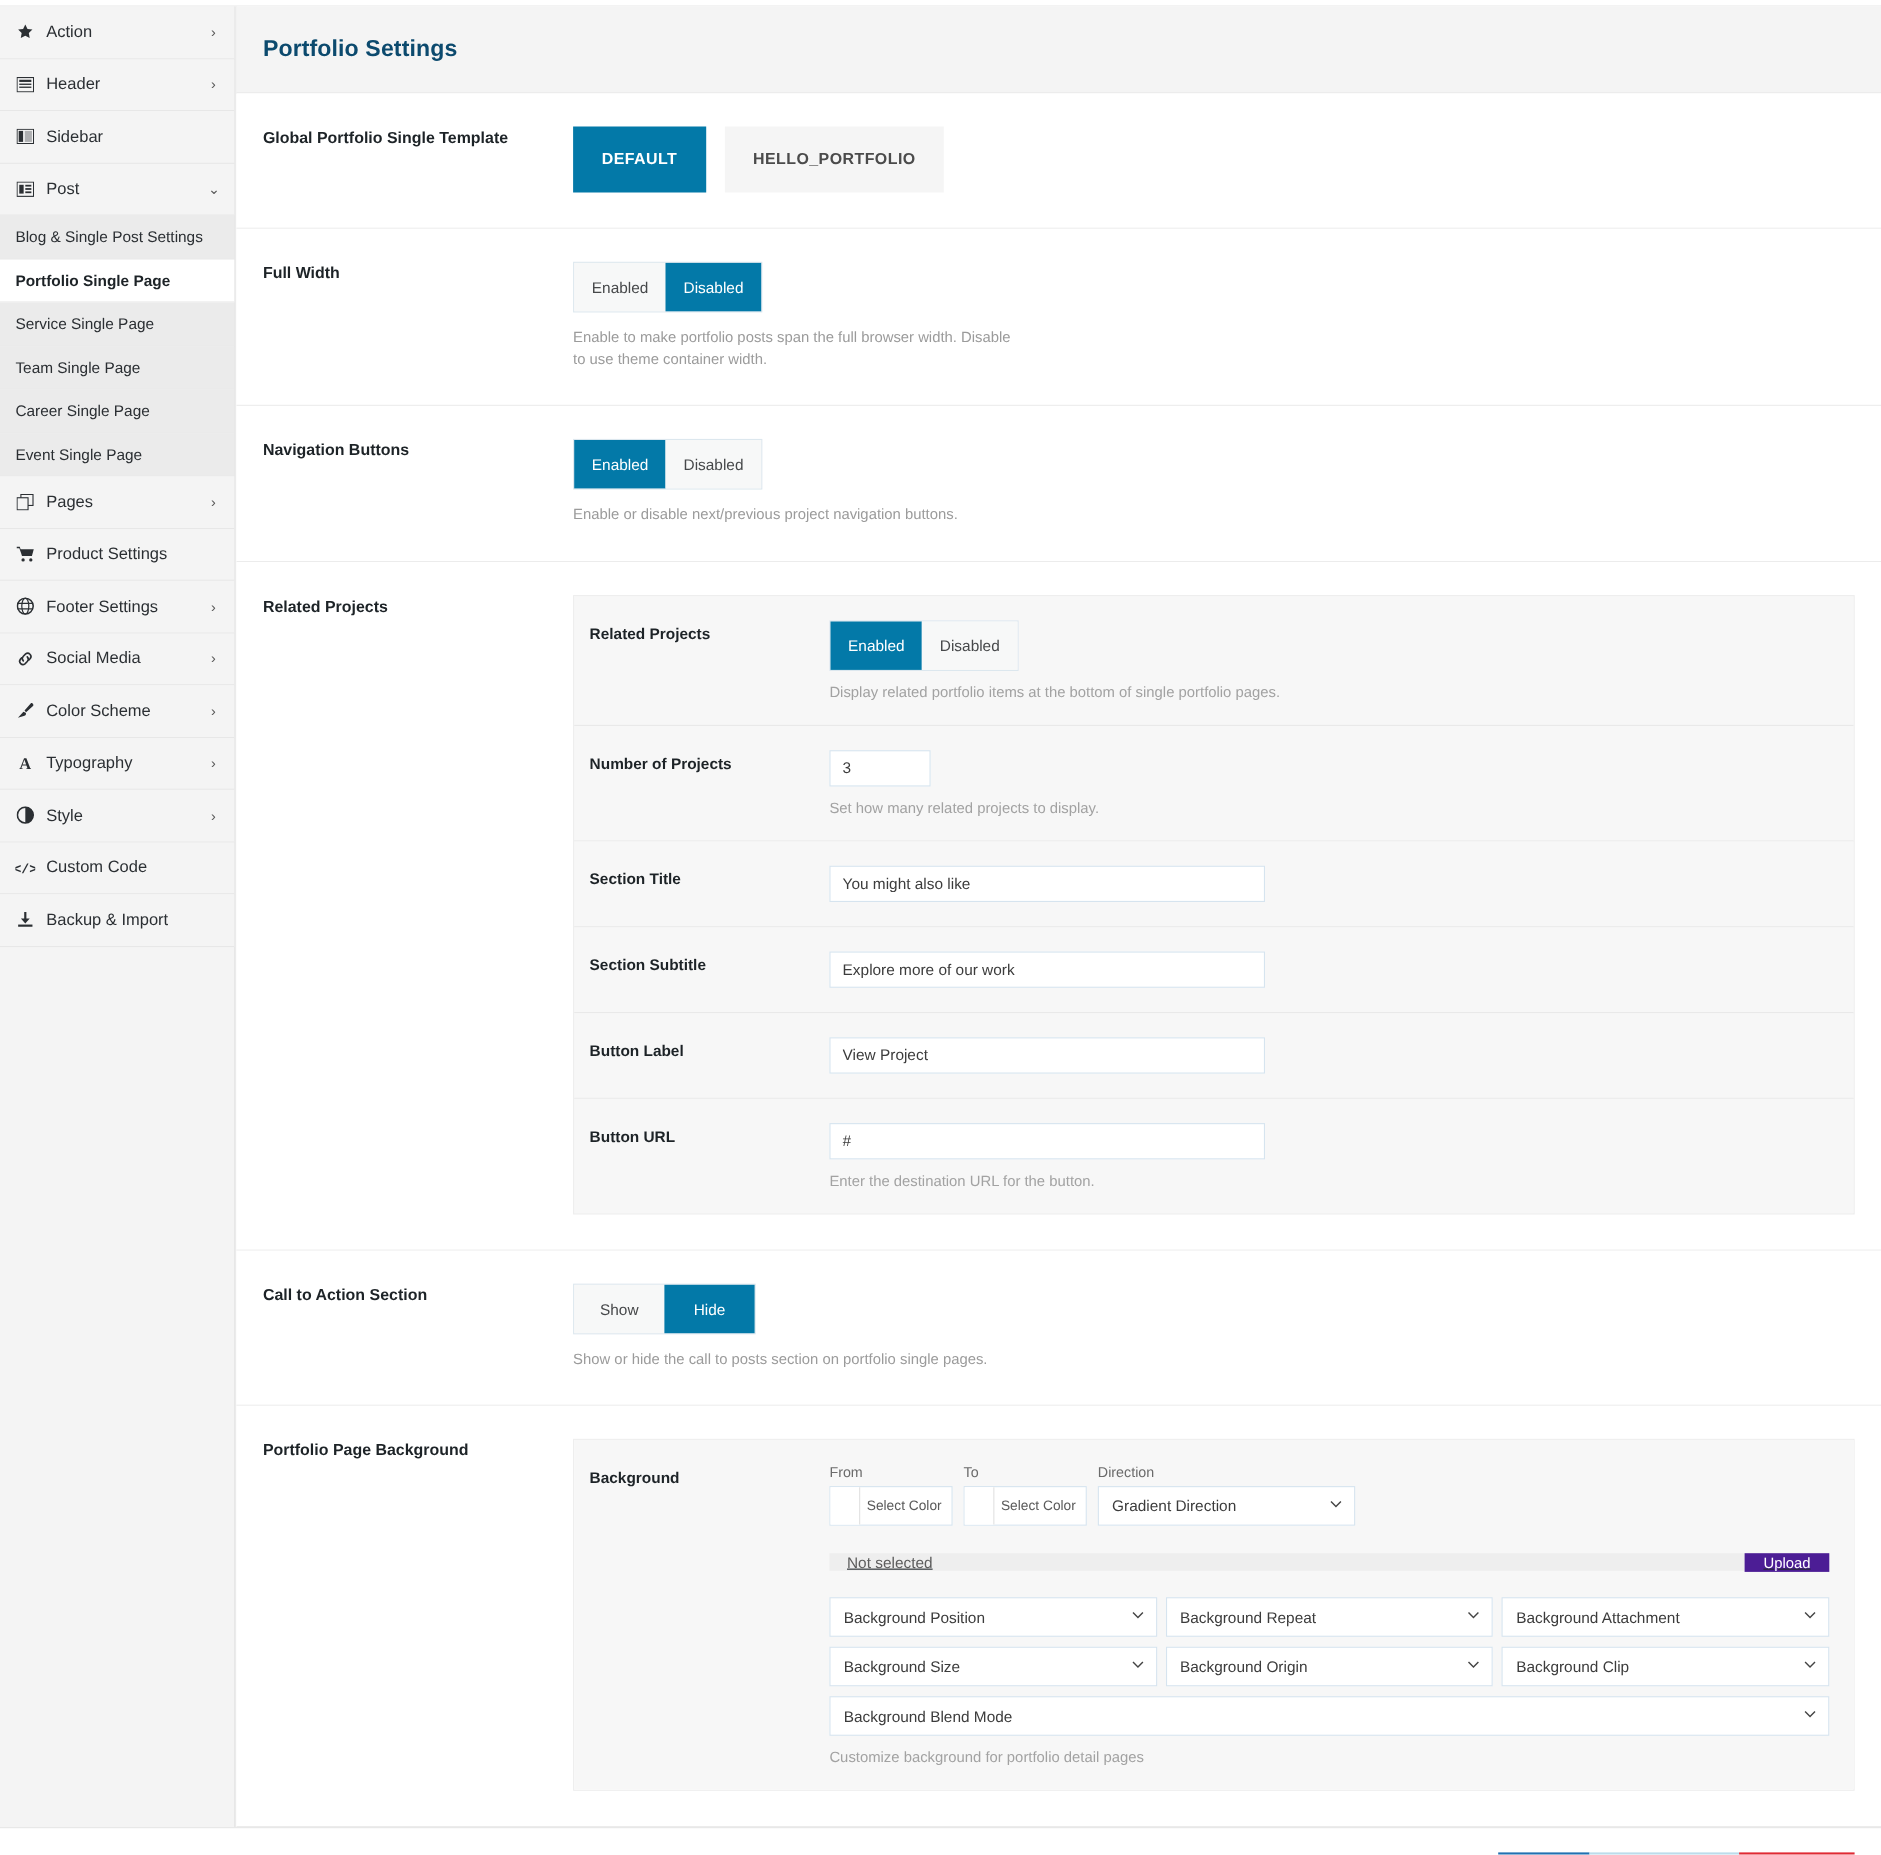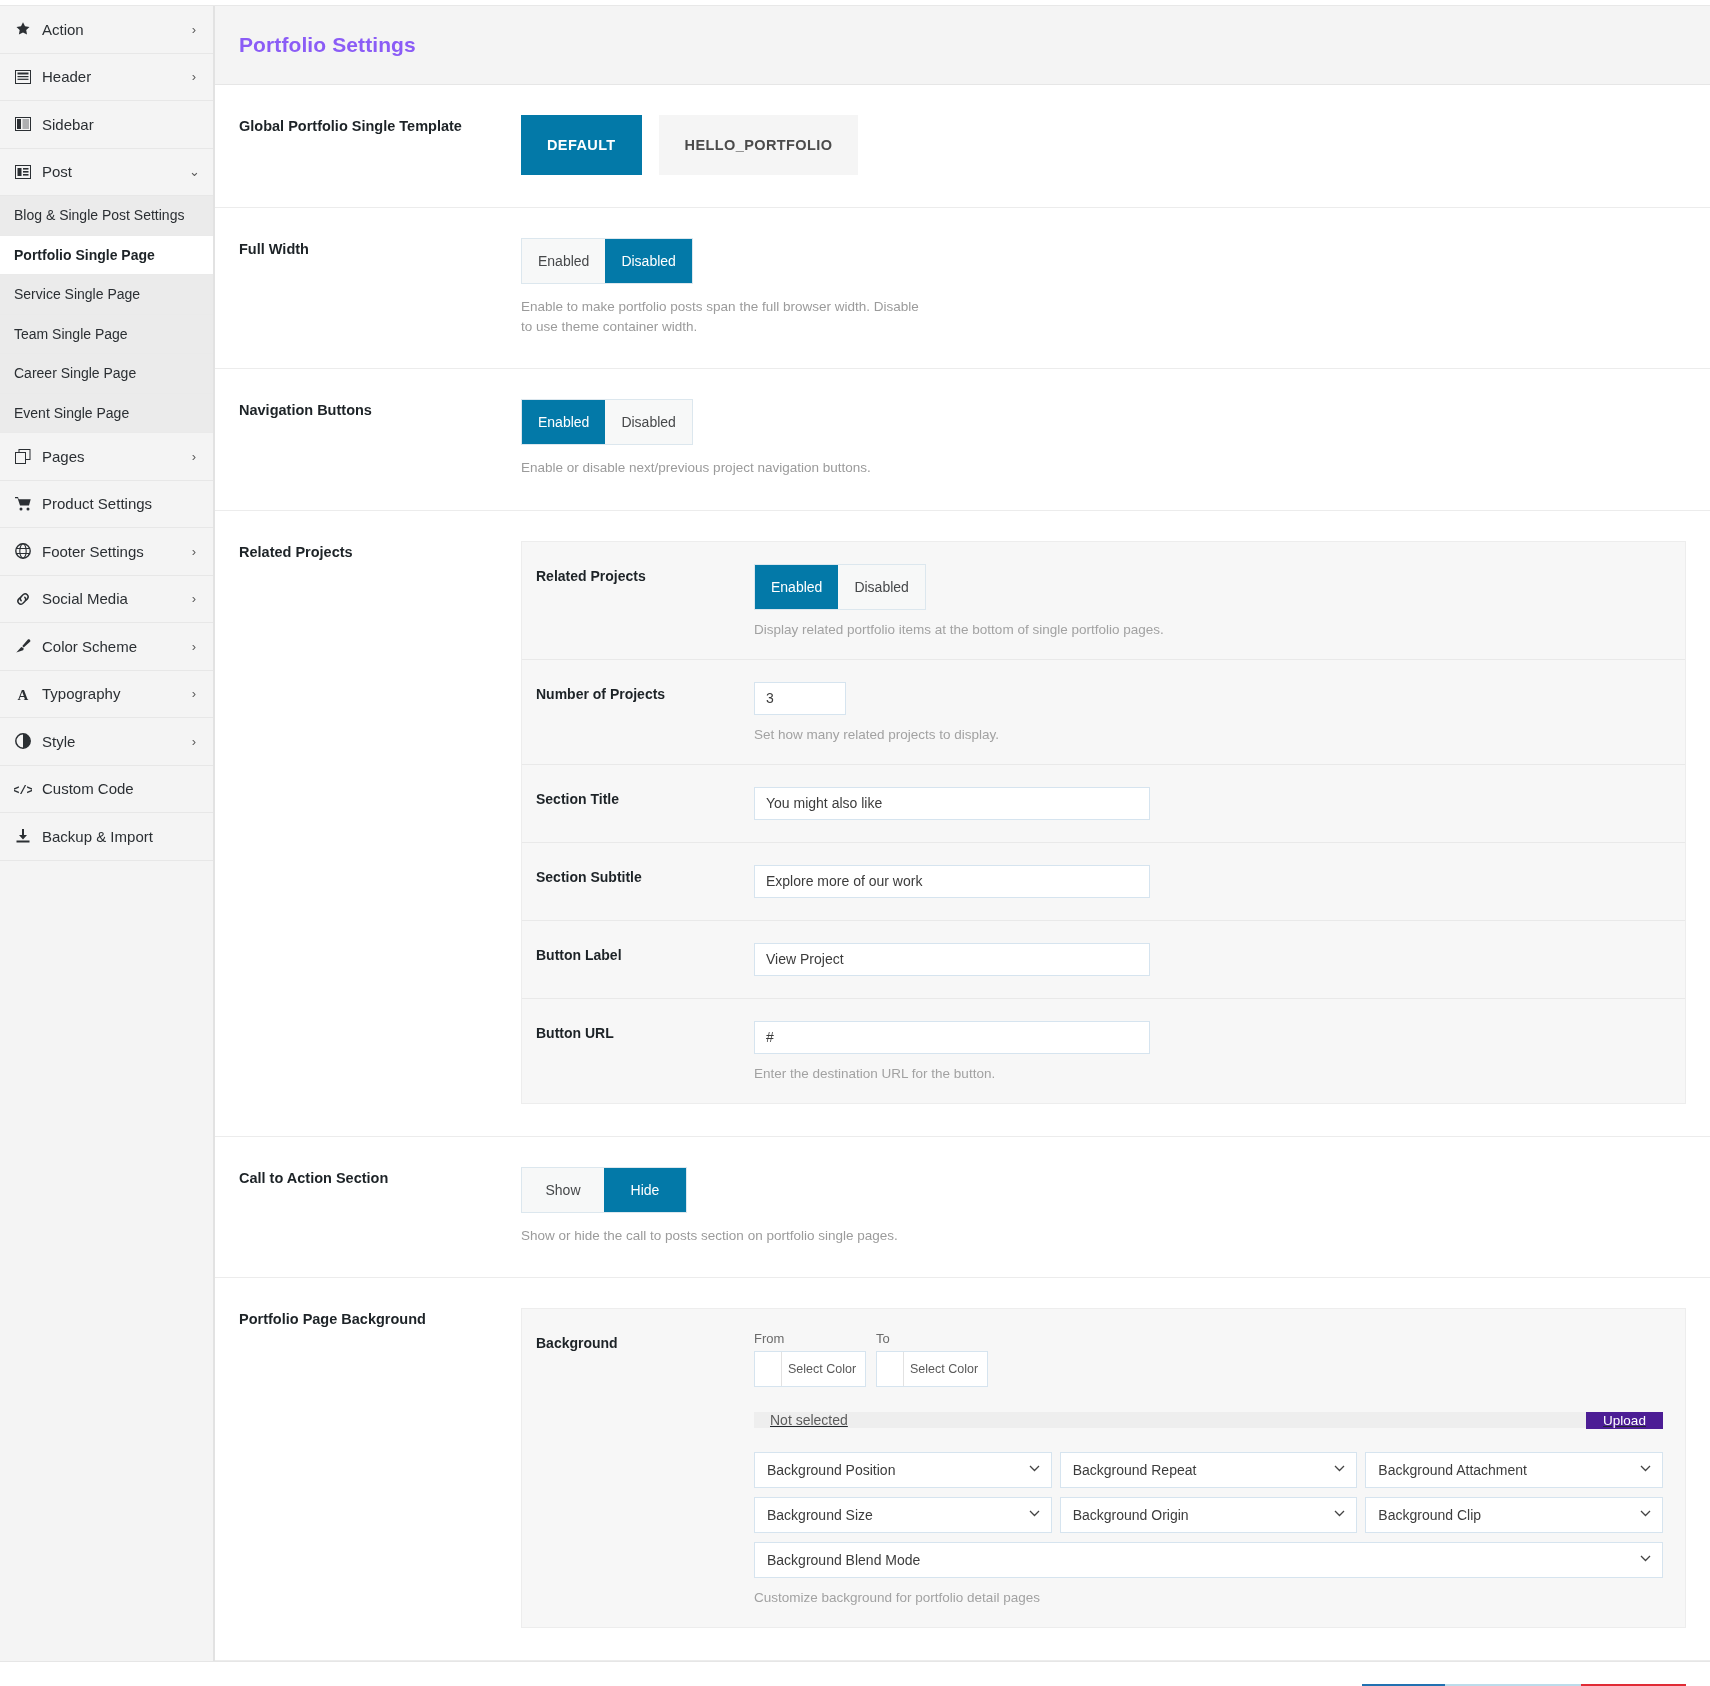--- a/index.html
+++ b/index.html
@@ -91,21 +91,21 @@
     background: #f4f4f4;
     border-bottom: 1px solid #e6e6e6;
     display: flex;
     align-items: center;
     padding: 0 24px;
   }
   .page-head h1 {
     margin: 0;
     font-size: 21px;
     font-weight: bold;
-    color: #8b5cf6;
+    color: #0c4a6e;
     letter-spacing: .1px;
   }
 
   .panel { background: #fff; }
 
   .field-row {
     display: flex;
     align-items: flex-start;
     padding: 30px 24px 32px 24px;
     border-bottom: 1px solid #ececec;
@@ -650,20 +650,31 @@
                     </div>
 
                     <div class="bg-field">
                       <span class="cap">To</span>
                       <div class="color-picker">
                         <span class="swatch"></span>
                         <span class="pc-label">Select Color</span>
                       </div>
                     </div>
 
+                    <div class="bg-field">
+                      <span class="cap">Direction</span>
+                      <div class="sel-box dir-select">
+                        <span>Gradient Direction</span>
+                        <span class="caret">
+                          <svg width="11" height="8" viewBox="0 0 11 8">
+                              <path d="M1 1.5l4.5 4.5L10 1.5" fill="none" stroke="#444" stroke-width="1.3"></path>
+                            </svg>
+                        </span>
+                      </div>
+                    </div>
                   </div>
 
                   <div class="not-selected-row">
                     <div class="not-selected">Not selected</div>
                     <button class="upload-btn">Upload</button>
                   </div>
 
                   <div class="bg-grid">
                     <div class="sel-box">
                       <span>Background Position</span>

